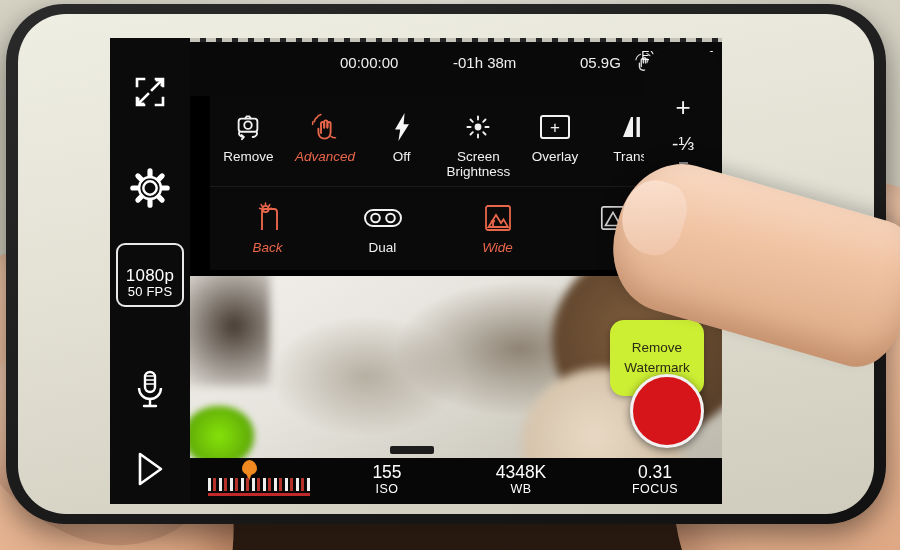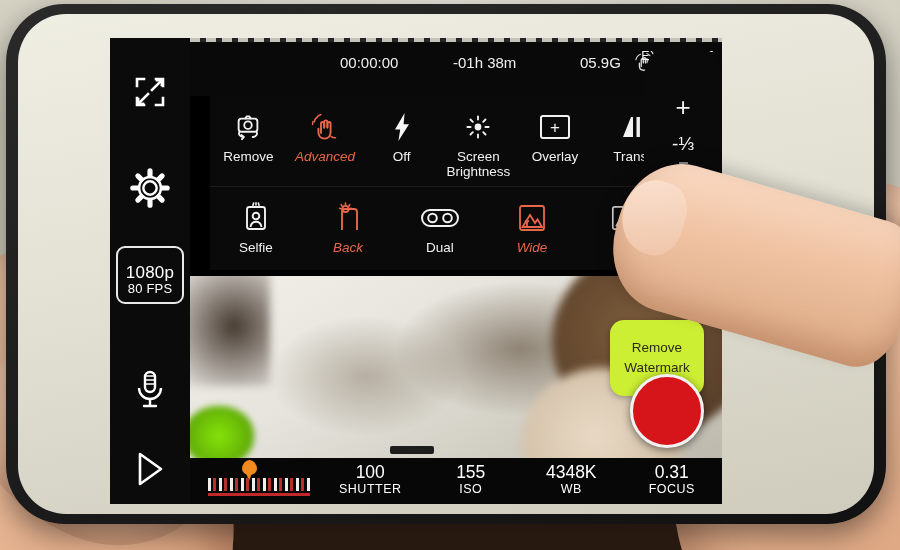--- a/index.html
+++ b/index.html
@@ -108,21 +108,21 @@
 
   
   .left-rail { position:absolute; left:0; top:0; width:80px; bottom:0; background:#0b0b0b; }
   .rail-icon { position:absolute; left:0; width:80px; display:flex; align-items:center; justify-content:center; }
   .ic-expand { top:24px; height:60px; }
   .ic-gear   { top:118px; height:64px; }
   .ic-res    { top:200px; height:74px; }
   .ic-mic    { top:320px; height:62px; }
   .ic-play   { top:400px; height:62px; }
   .res-badge {
-    border:2px solid #e9e9e9; border-radius:9px; padding:15px 8px 6px;
+    border:2px solid #e9e9e9; border-radius:9px; padding:21px 8px 6px;
     display:flex; flex-direction:column; align-items:center; line-height:1.12;
   }
   .res-badge .r1 { color:#fff; font-size:17px; letter-spacing:.2px; }
   .res-badge .r2 { color:#fff; font-size:13px; letter-spacing:.2px; }
 
   
   .topbar { position:absolute; left:80px; right:0; top:4px; height:54px; background:#090909;
     display:flex; align-items:flex-start; color:#f0f0f0; }
   .top-item { font-size:15px; color:#efefef; white-space:nowrap; }
   .tb-timer { position:absolute; left:150px; top:12px; }
@@ -245,21 +245,21 @@
               <circle cx="22" cy="22" r="7"></circle>
               <path d="M22 4v5M22 35v5M4 22h5M35 22h5M9.3 9.3l3.6 3.6M31.1 31.1l3.6 3.6M34.7 9.3l-3.6 3.6M12.9 31.1l-3.6 3.6" stroke-linecap="round" stroke-width="5.4"></path>
               <circle cx="22" cy="22" r="11.5"></circle>
             </svg>
           </span>
         </div>
 
         <div class="rail-icon ic-res">
           <div class="res-badge">
             <span class="r1">1080p</span>
-            <span class="r2">80 FPS</span>
+            <span class="r2">50 FPS</span>
           </div>
         </div>
 
         <div class="rail-icon ic-mic">
           <span>
             <svg width="30" height="40" viewBox="0 0 30 40" fill="none" stroke="#fff" stroke-width="2.4">
               <rect x="10" y="3" width="10" height="20" rx="5"></rect>
               <path d="M4 19a11 11 0 0 0 22 0"></path>
               <path d="M15 30v7M9 37h12" stroke-linecap="round"></path>
               <path d="M11 7h8M11 11h8M11 15h8" stroke-width="1.4"></path>
@@ -366,31 +366,20 @@
               <svg width="26" height="28" viewBox="0 0 26 28" fill="#f1f1f1">
                 <path d="M4 24 12 4h2v20z"></path>
                 <rect x="17.5" y="4" width="3.4" height="20"></rect>
               </svg>
             </span>
             <span class="lab">Transi</span>
           </div>
         </div>
 
         <div class="panel-row second">
-          <div class="opt">
-            <span class="glyph">
-              <svg width="26" height="32" viewBox="0 0 26 32" fill="none" stroke="#f1f1f1" stroke-width="1.9">
-                <rect x="4" y="5" width="18" height="22" rx="2.4"></rect>
-                <circle cx="13" cy="14" r="3.3"></circle>
-                <path d="M7.4 25c.8-3.4 3-5.2 5.6-5.2s4.8 1.8 5.6 5.2"></path>
-                <path d="M10 3.2 10.6 1M13 3V.8M16 3.2 15.4 1" stroke-linecap="round" stroke-width="1.6"></path>
-              </svg>
-            </span>
-            <span class="lab">Selfie</span>
-          </div>
 
           <div class="opt accent">
             <span class="glyph">
               <svg width="30" height="32" viewBox="0 0 30 32" fill="none" stroke="#e8664a" stroke-width="1.9">
                 <path d="M9 28V10a3 3 0 0 1 3-3h9a3 3 0 0 1 3 3v18"></path>
                 <circle cx="12.5" cy="7" r="3.1"></circle>
                 <path d="M12.5 1V3M8.2 2.6l1 1.7M16.8 2.6l-1 1.7M6.6 6.3l1.9.6M18.4 6.3l-1.9.6" stroke-linecap="round" stroke-width="1.6"></path>
               </svg>
             </span>
             <span class="lab">Back</span>
@@ -450,24 +439,20 @@
       <div class="record"></div>
 
       <div class="bottombar">
         <div class="shutter-slider">
           <div class="drop"></div>
           <div class="ticks"></div>
           <div class="ticks-under"></div>
         </div>
 
         <div class="stat">
-          <div class="v">100</div>
-          <div class="k">SHUTTER</div>
-        </div>
-        <div class="stat">
           <div class="v">155</div>
           <div class="k">ISO</div>
         </div>
         <div class="stat">
           <div class="v">4348K</div>
           <div class="k">WB</div>
         </div>
         <div class="stat">
           <div class="v">0.31</div>
           <div class="k">FOCUS</div>

